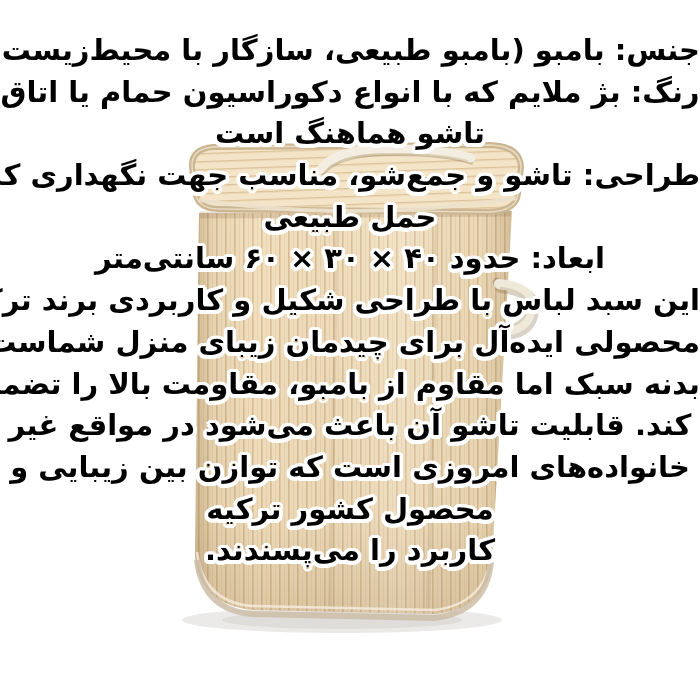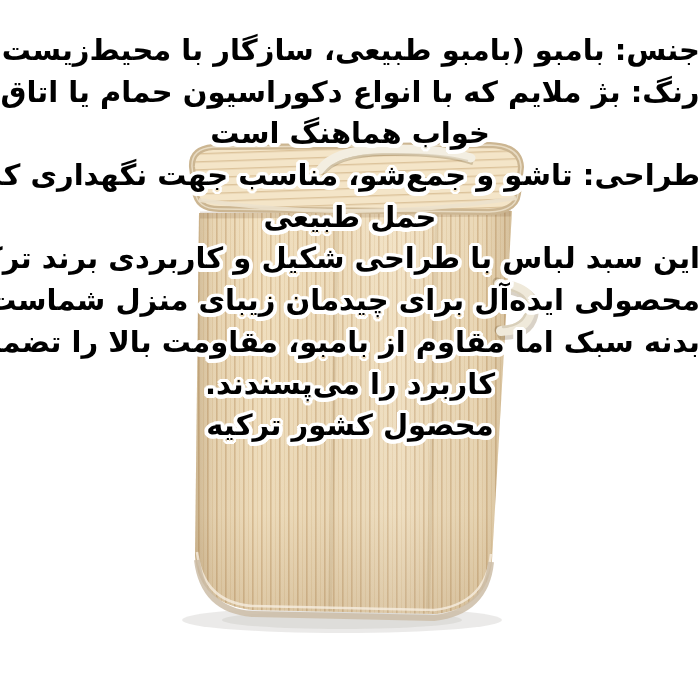--- a/index.html
+++ b/index.html
@@ -95,23 +95,26 @@
         <path d="M320,170 Q334,150 382,149 Q442,148 471,158" stroke="rgba(120,95,55,0.30)" stroke-width="4" fill="none" transform="translate(2,5)"></path>
         <path d="M320,170 Q334,150 382,149 Q442,148 471,158" stroke="#f3eee1" stroke-width="9" fill="none" stroke-linecap="round"></path>
         <path d="M324,171 Q338,153 384,152 Q440,151 468,159" stroke="#d6cab2" stroke-width="2" fill="none" opacity="0.7" transform="translate(0,2)"></path>
       </g>
     </svg>
   </div>
 
   <div class="text-block">
     <div class="tline">جنس: بامبو (بامبو طبیعی، سازگار با محیط‌زیست)</div>
     <div class="tline">رنگ: بژ ملایم که با انواع دکوراسیون حمام یا اتاق</div>
-    <div class="tline">خواب هماهنگ است</div>
+    <div class="tline">تاشو هماهنگ است</div>
     <div class="tline">طراحی: تاشو و جمع‌شو، مناسب جهت نگهداری کم‌جا و</div>
     <div class="tline">حمل طبیعی</div>
+    <div class="tline">ابعاد: حدود ۴۰ × ۳۰ × ۶۰ سانتی‌متر</div>
     <div class="tline">این سبد لباس با طراحی شکیل و کاربردی برند ترکیه ،</div>
     <div class="tline">محصولی ایده‌آل برای چیدمان زیبای منزل شماست.</div>
     <div class="tline">بدنه سبک اما مقاوم از بامبو، مقاومت بالا را تضمین می</div>
+    <div class="tline">کند. قابلیت تاشو آن باعث می‌شود در مواقع غیر</div>
+    <div class="tline">خانواده‌های امروزی است که توازن بین زیبایی و</div>
+    <div class="tline">محصول کشور ترکیه</div>
     <div class="tline">کاربرد را می‌پسندند.</div>
-    <div class="tline">محصول کشور ترکیه</div>
   </div>
 
 </div>
 
 </body></html>

